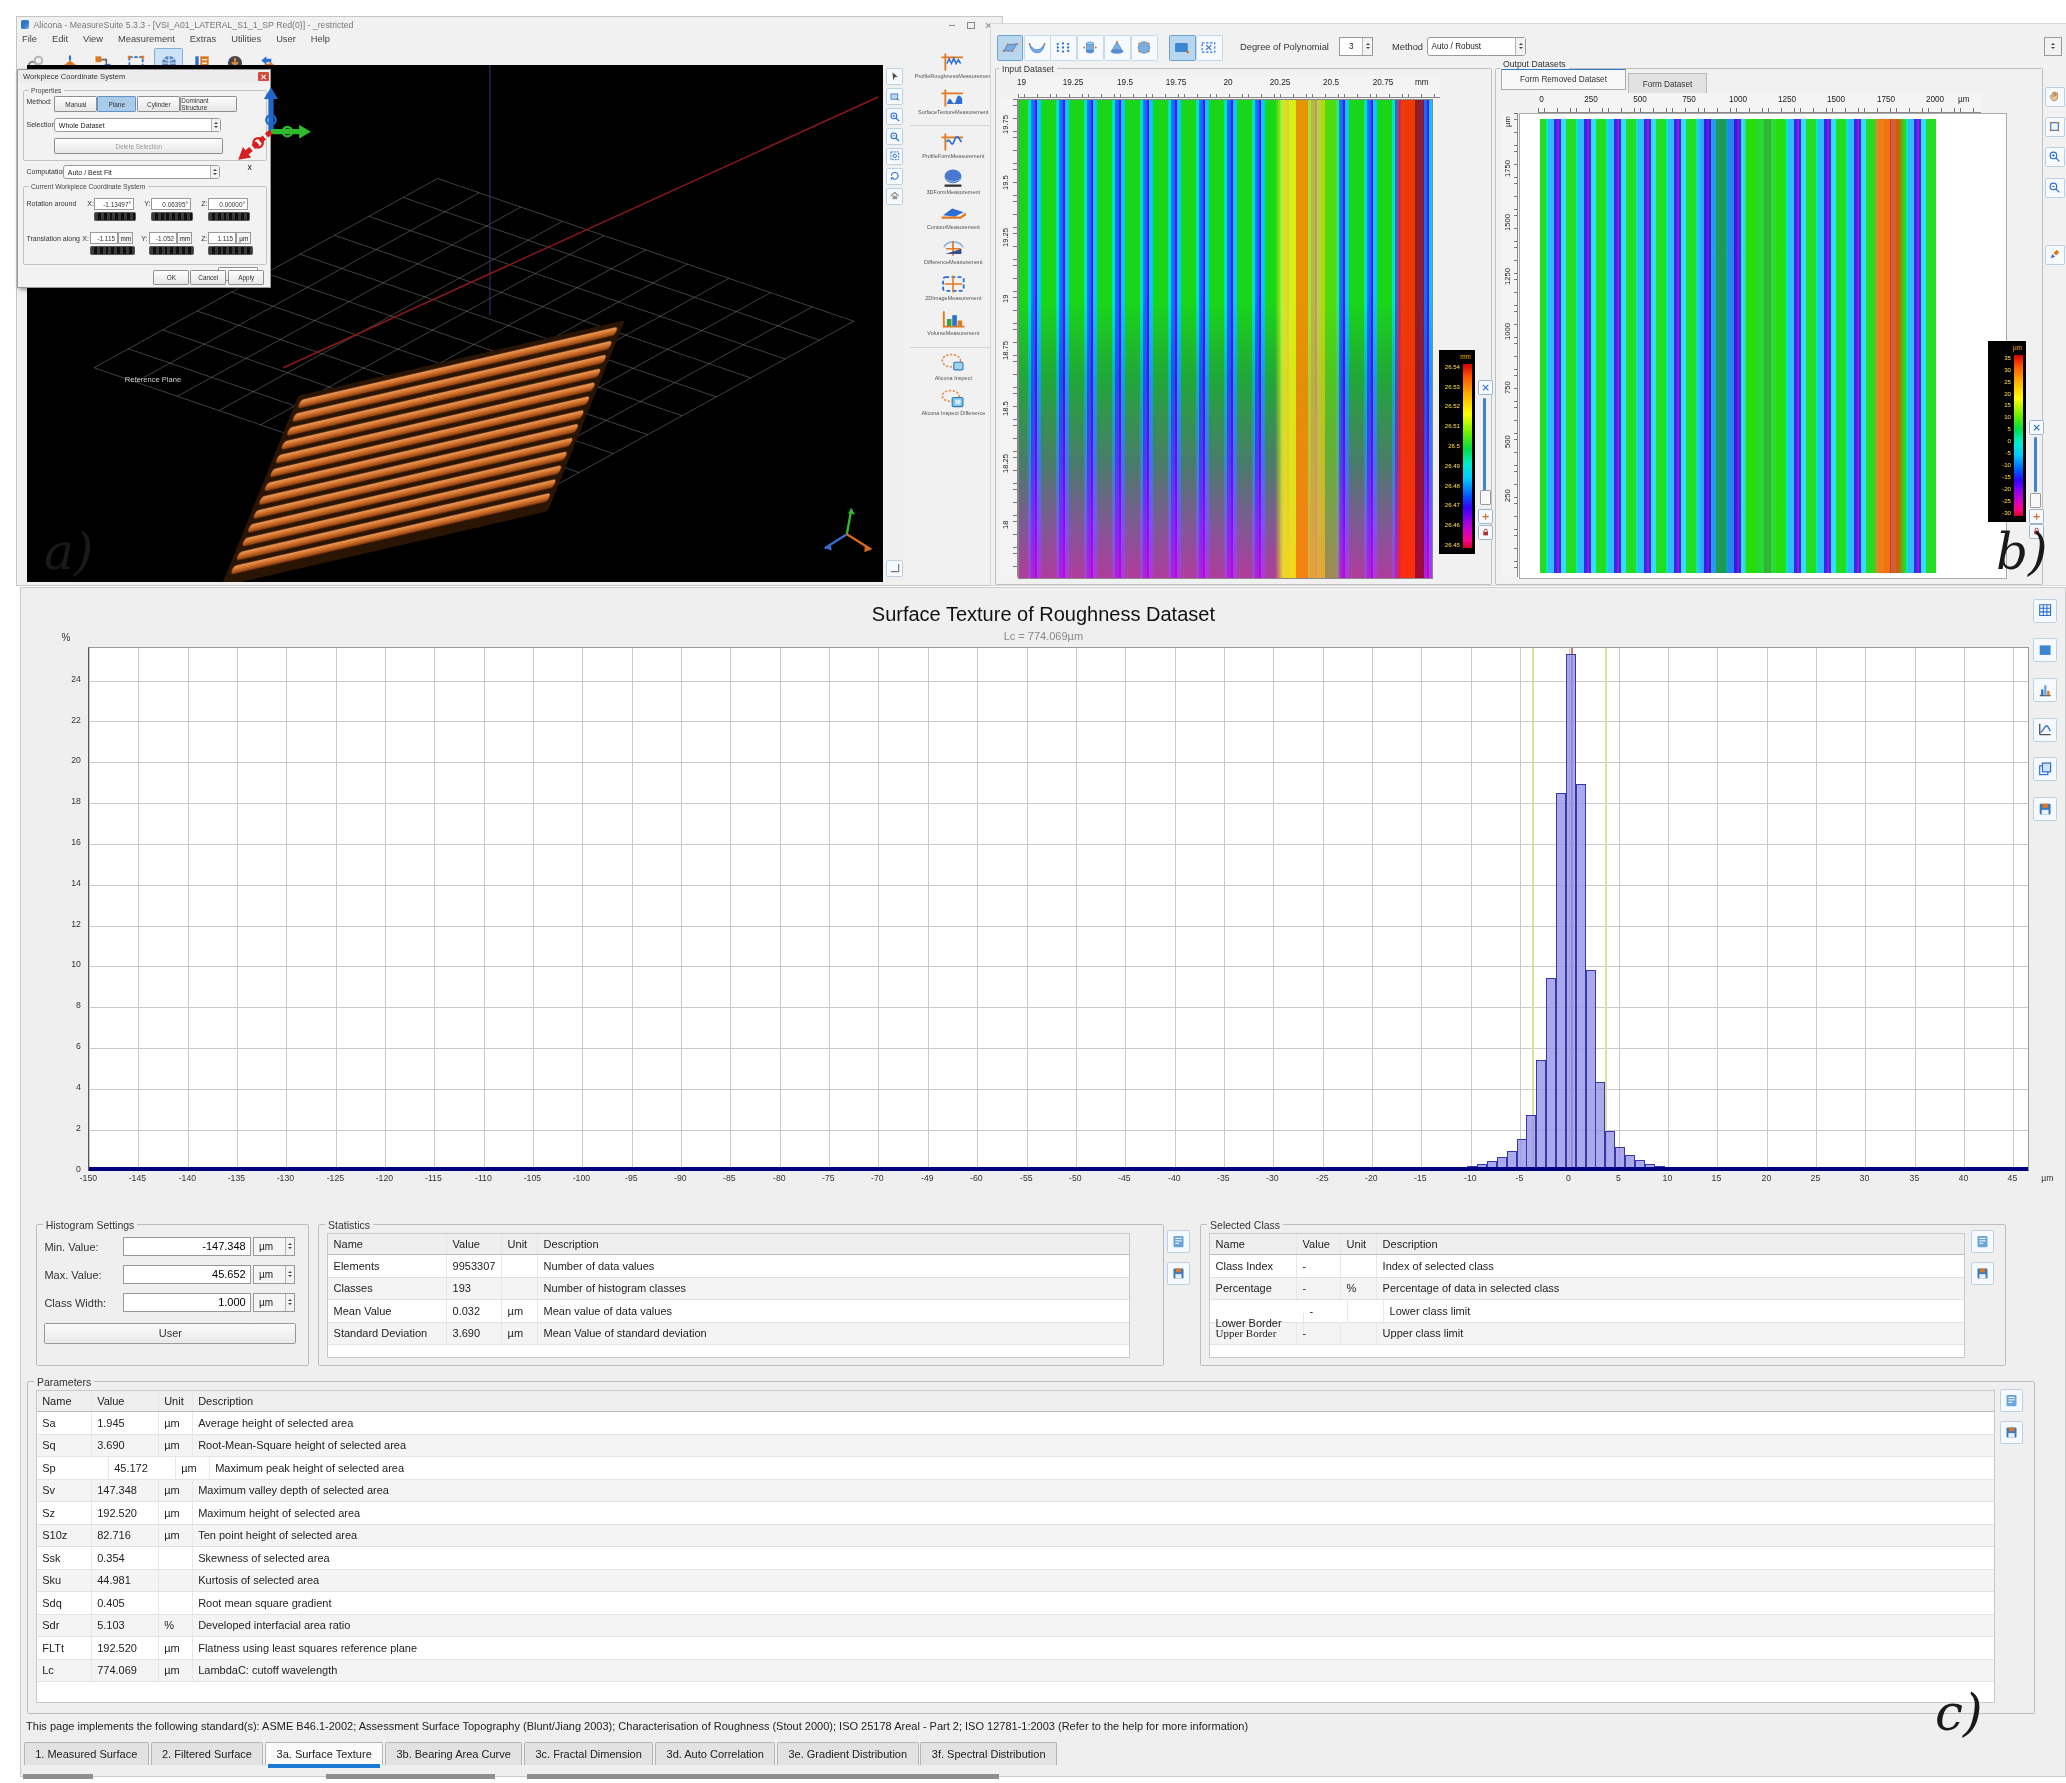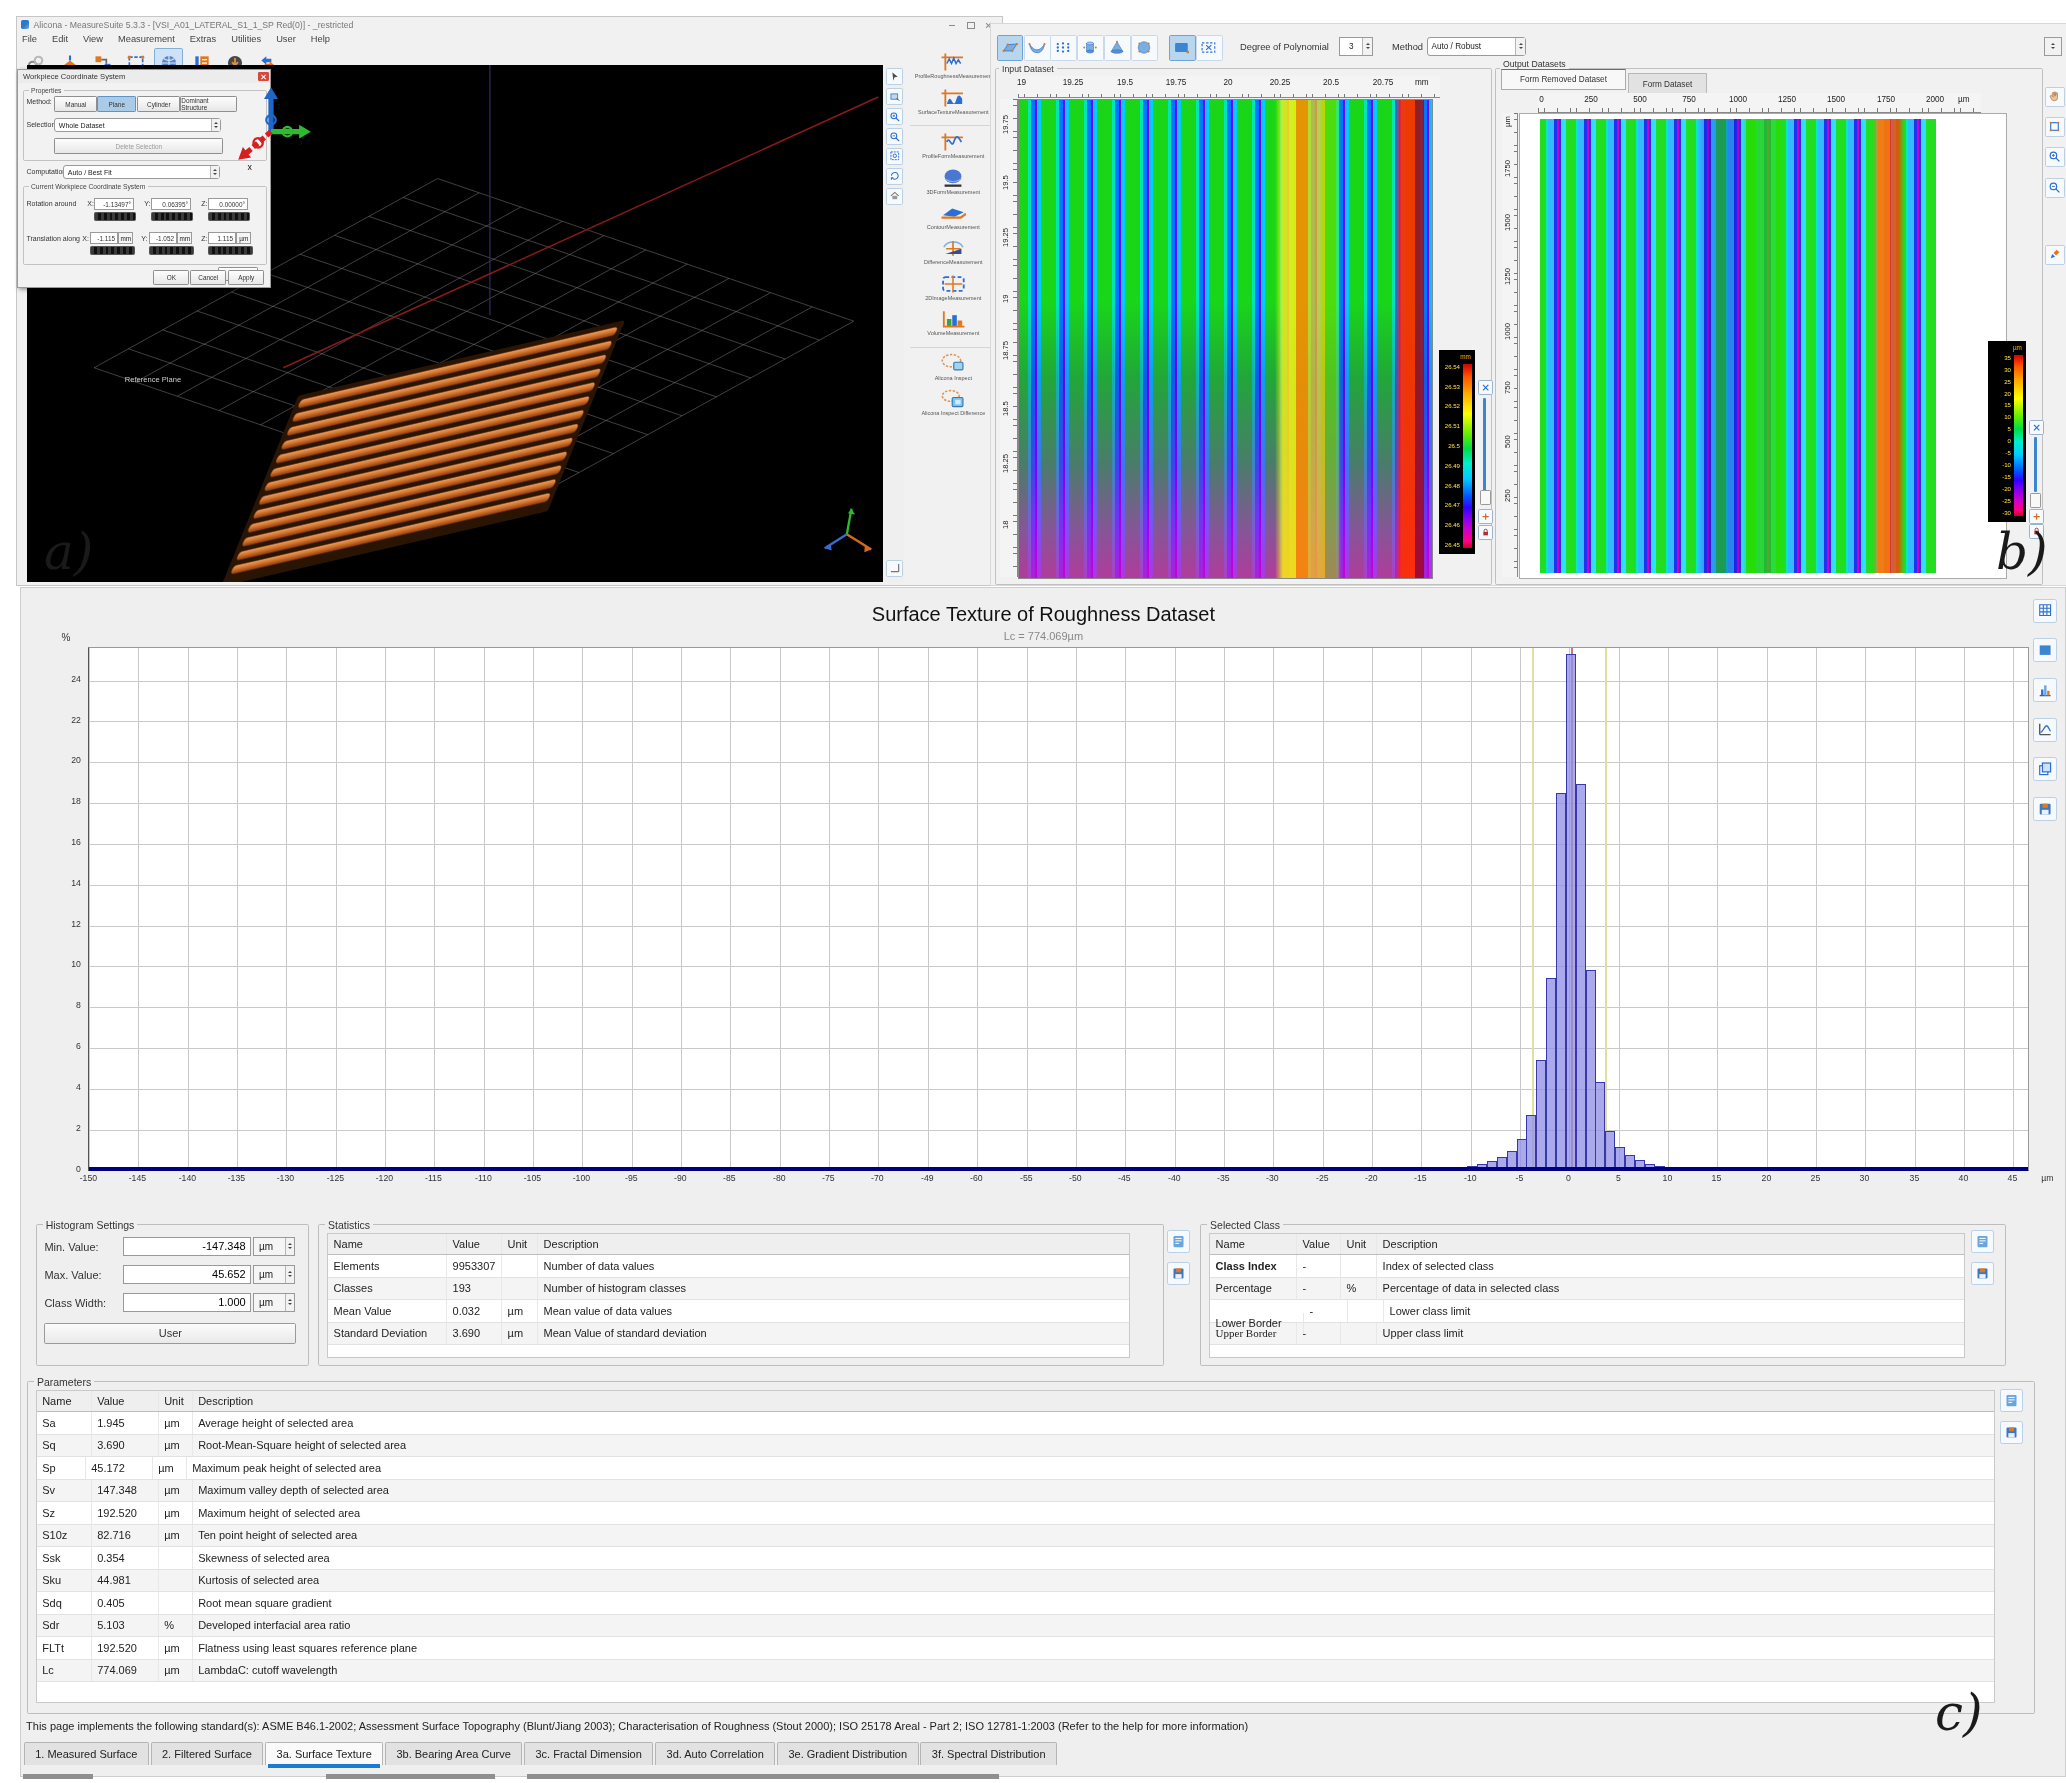--- a/index.html
+++ b/index.html
@@ -1038,21 +1038,21 @@
     <span class="cgrp-lab">Selected Class</span>
   </div>
   <div class="t-wrap" style="left:1188px;top:645px;width:754px;height:123px;" id="sel-table">
       <div class="t-row t-head">
         <div class="t-cell" style="width: 87px;">Name</div>
         <div class="t-cell" style="width: 44px;">Value</div>
         <div class="t-cell" style="width: 36px;">Unit</div>
         <div class="t-cell last">Description</div>
       </div>
       <div class="t-row">
-        <div class="t-cell" style="width: 87px; font-weight: bold;">Class Index</div>
+        <div class="t-cell" style="width: 87px;">Class Index</div>
         <div class="t-cell" style="width: 44px;">-</div>
         <div class="t-cell" style="width: 36px;"></div>
         <div class="t-cell last">Index of selected class</div>
       </div>
       <div class="t-row alt">
         <div class="t-cell" style="width: 87px;">Percentage</div>
         <div class="t-cell" style="width: 44px;">-</div>
         <div class="t-cell" style="width: 36px;">%</div>
         <div class="t-cell last">Percentage of data in selected class</div>
       </div>
@@ -1101,21 +1101,21 @@
         <div class="t-cell" style="width: 34px;">µm</div>
         <div class="t-cell last">Average height of selected area</div>
       </div>
       <div class="t-row alt">
         <div class="t-cell" style="width: 55px;">Sq</div>
         <div class="t-cell" style="width: 67px;">3.690</div>
         <div class="t-cell" style="width: 34px;">µm</div>
         <div class="t-cell last">Root-Mean-Square height of selected area</div>
       </div>
       <div class="t-row">
-        <div class="t-cell" style="width: 49px;">Sp</div>
+        <div class="t-cell" style="width: 72px;">Sp</div>
         <div class="t-cell" style="width: 67px;">45.172</div>
         <div class="t-cell" style="width: 34px;">µm</div>
         <div class="t-cell last">Maximum peak height of selected area</div>
       </div>
       <div class="t-row alt">
         <div class="t-cell" style="width: 55px;">Sv</div>
         <div class="t-cell" style="width: 67px;">147.348</div>
         <div class="t-cell" style="width: 34px;">µm</div>
         <div class="t-cell last">Maximum valley depth of selected area</div>
       </div>

